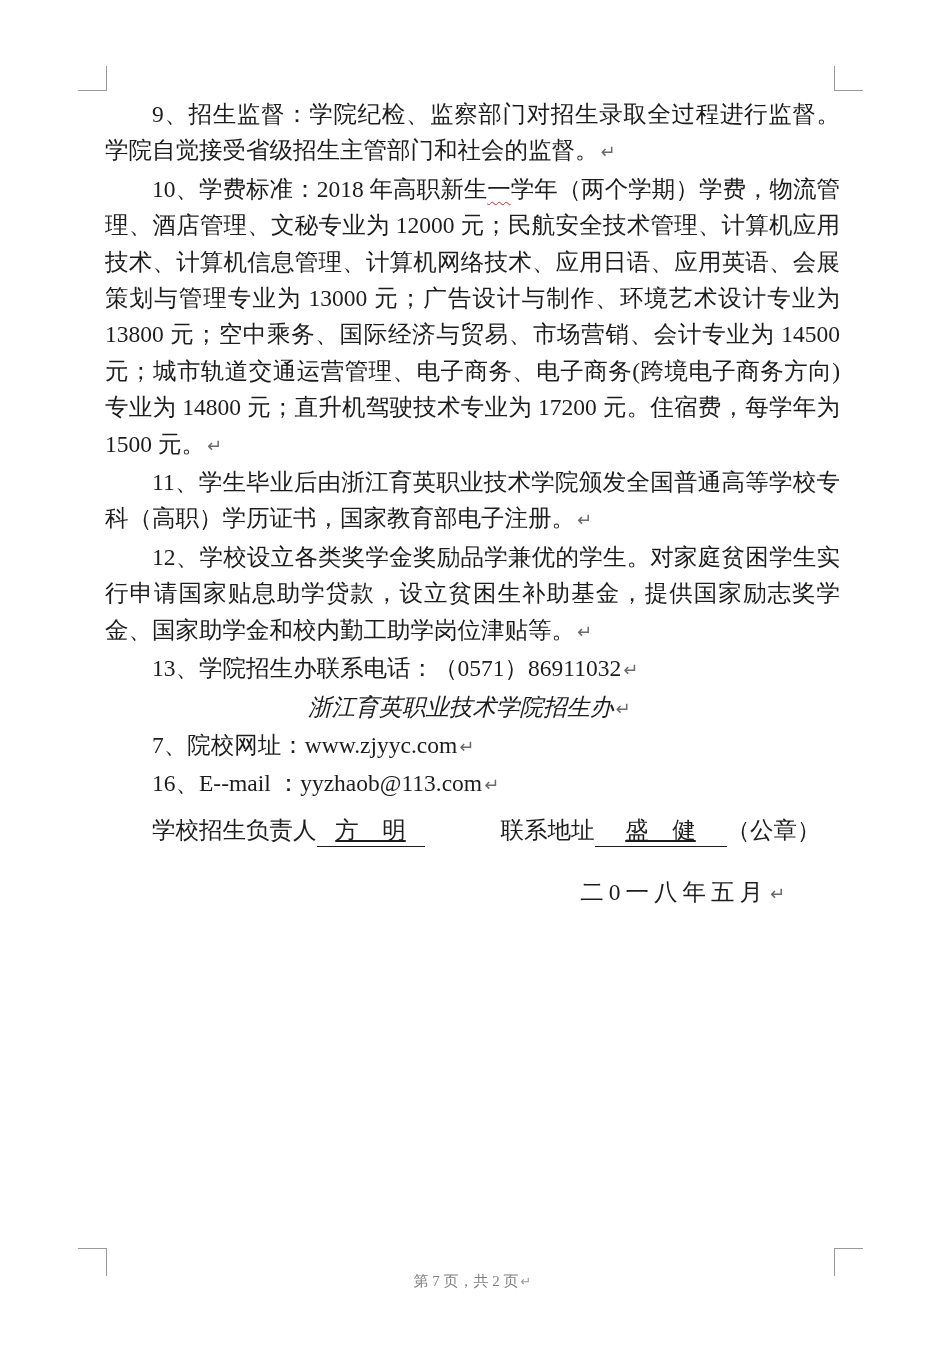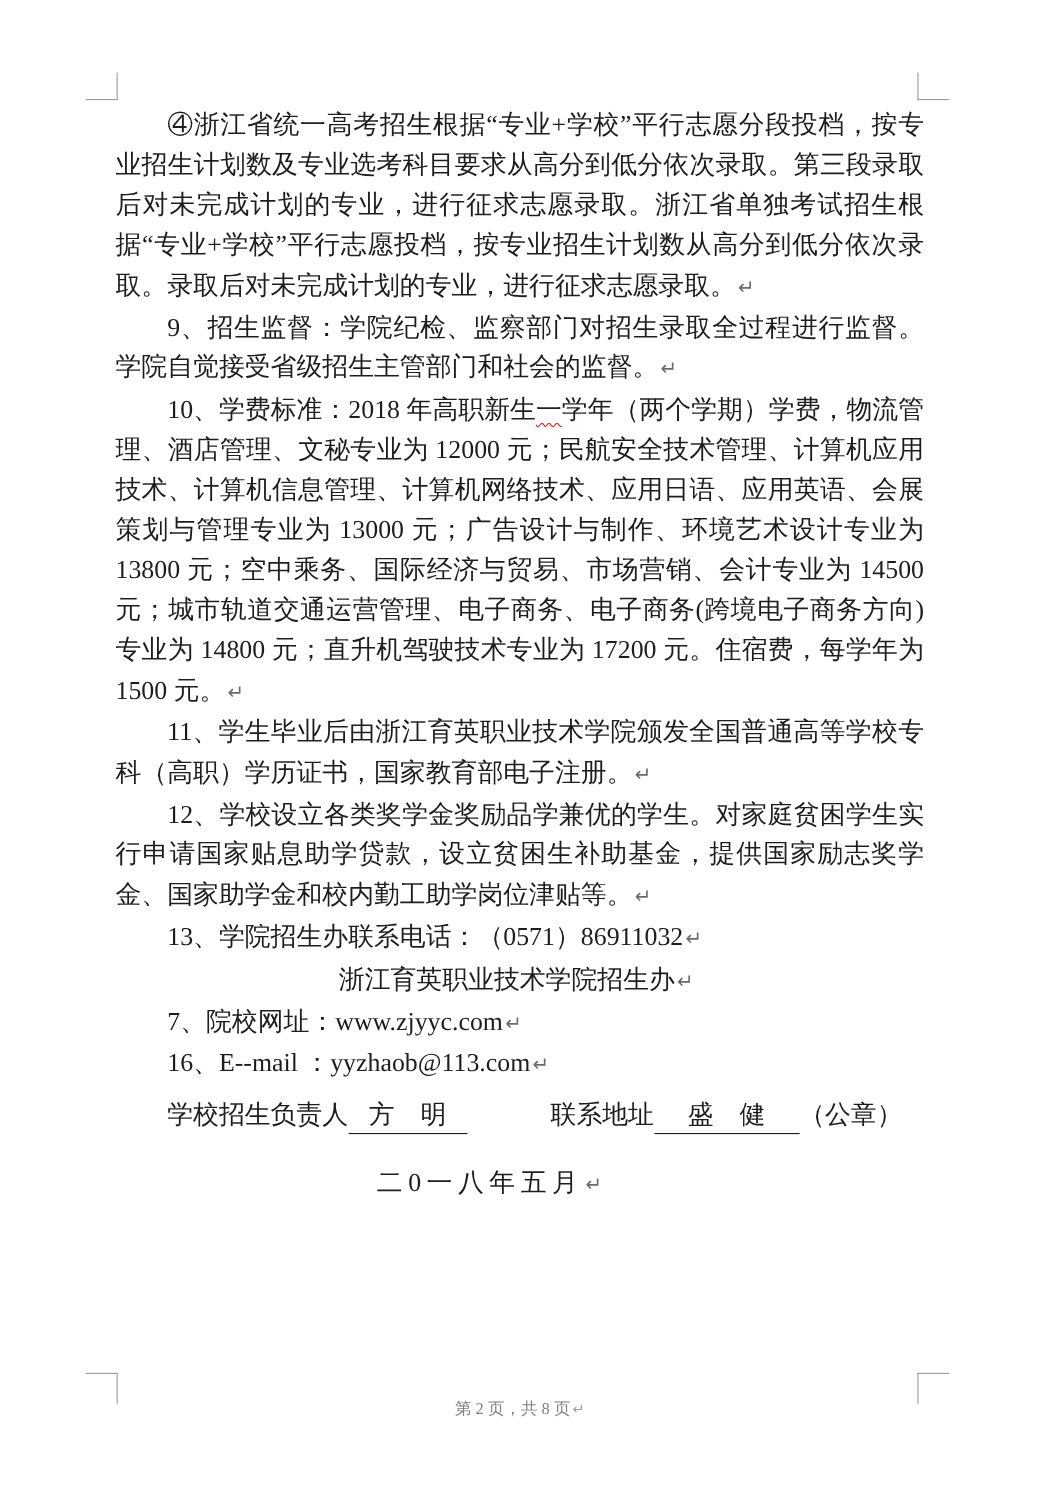--- a/index.html
+++ b/index.html
@@ -7,34 +7,34 @@
     position:relative; width:945px; height:1351px; background:#ffffff;
     font-family:"Liberation Serif","DejaVu Serif",serif;
     color:#1d1d1d; overflow:hidden;
   }
   .content {
     position:absolute; left:105px; top:96px; width:735px;
     font-size:23.5px; line-height:36.4px;
     text-align:justify; text-justify:inter-ideograph;
   }
   .para { text-indent:47px; margin:0; }
-  .para.addr2 { text-indent:203px; }
+  .para.addr2 { text-indent:203px;font-style:italic; }
   .para.postal { text-indent:92px; }
-  .para.date { text-align:center; padding-right:50px; letter-spacing:5px; text-indent:0; }
+  .para.date { text-align:right; padding-right:50px; letter-spacing:5px; text-indent:0; }
   .para.spacer-sm { height:8px; }
   .para.spacer-lg { height:26px; }
   .bold { font-weight:normal; }
   .wavy {
     text-decoration-line:underline; text-decoration-style:wavy;
     text-decoration-color:#dd2222; text-decoration-thickness:1px;
     text-underline-offset:4px;
   }
   .blank {
     display:inline-block; text-indent:0; text-align:center;
-    border-bottom:1.6px solid #1d1d1d; line-height:31px; padding:0 4px;
+    border-bottom:1.6px solid #1d1d1d; line-height:31px; padding:0 4px;text-decoration:underline;
   }
   .blank.w1 { min-width:100px; }
   .blank.w2 { min-width:124px; }
   .gap { display:inline-block; width:76px; }
   .pmark {
     color:#6b6b6b; font-size:18px; padding-left:2px;
     font-family:"DejaVu Sans",sans-serif;
   }
   .crop { position:absolute; }
   .crop.tl { left:78px;  top:66px;   width:28px; height:24px; border-right:1px solid #9a9a9a; border-bottom:1px solid #9a9a9a; }
@@ -50,31 +50,30 @@
 </head>
 <body>
 
 <div class="page">
   <div class="crop tl"></div>
   <div class="crop tr"></div>
   <div class="crop bl"></div>
   <div class="crop br"></div>
 
   <div class="content">
-      <div class="para"><span class="">④浙江省统一高考招生根据“专业+学校”平行志愿分段投档，按专业招生计划数及专业选考科目要求从高分到低分依次录取。第三段录取后对未完成计划的专业，进行征求志愿录取。浙江省单独考试招生根据“专业+学校”平行志愿投档，按专业招生计划数从高分到低分依次录取。录取后对未完成计划的专业，进行征求志愿录取。</span><span class="pmark">↵</span></div>
       <div class="para"><span class="bold">9、招生监督：</span><span class="">学院纪检、监察部门对招生录取全过程进行监督。学院自觉接受省级招生主管部门和社会的监督。</span><span class="pmark">↵</span></div>
       <div class="para"><span class="bold">10、学费标准：</span><span class="">2018 年高职新生</span><span class="wavy">一</span><span class="">学年（两个学期）学费，物流管理、酒店管理、文秘专业为 12000 元；民航安全技术管理、计算机应用技术、计算机信息管理、计算机网络技术、应用日语、应用英语、会展策划与管理专业为 13000 元；广告设计与制作、环境艺术设计专业为 13800 元；空中乘务、国际经济与贸易、市场营销、会计专业为 14500 元；城市轨道交通运营管理、电子商务、电子商务(跨境电子商务方向)专业为 14800 元；直升机驾驶技术专业为 17200 元。住宿费，每学年为 1500 元。</span><span class="pmark">↵</span></div>
       <div class="para"><span class="bold">11、学生毕业后由浙江育英职业技术学院颁发全国普通高等学校专科（高职）学历证书，国家教育部电子注册。</span><span class="pmark">↵</span></div>
       <div class="para"><span class="">12、学校设立各类奖学金奖励品学兼优的学生。对家庭贫困学生实行申请国家贴息助学贷款，设立贫困生补助基金，提供国家励志奖学金、国家助学金和校内勤工助学岗位津贴等。</span><span class="pmark">↵</span></div>
       <div class="para"><span class="bold">13、学院招生办联系电话：</span><span class="">（0571）86911032</span><span class="pmark">↵</span></div>
       <div class="para addr2"><span class="">浙江育英职业技术学院招生办</span><span class="pmark">↵</span></div>
       <div class="para"><span class="bold">7、院校网址：</span><span class="">www.zjyyc.com</span><span class="pmark">↵</span></div>
       <div class="para"><span class="bold">16、E--mail ：</span><span class="">yyzhaob@113.com</span><span class="pmark">↵</span></div>
       <div class="para spacer-sm"></div>
       <div class="para"><span class="">学校招生负责人</span><span class="blank w1">方　明</span><span class="gap"></span><span class="">联系地址</span><span class="blank w2">盛　健</span><span class="">（公章）</span></div>
       <div class="para spacer-lg"></div>
       <div class="para date"><span class="">二0一八年五月</span><span class="pmark">↵</span></div>
     </div>
 
   <div class="footer">
-    <span>第 2 页，共 8 页</span><span class="pmark">↵</span>
+    <span>第 7 页，共 2 页</span><span class="pmark">↵</span>
   </div>
 </div>
 
 </body></html>

